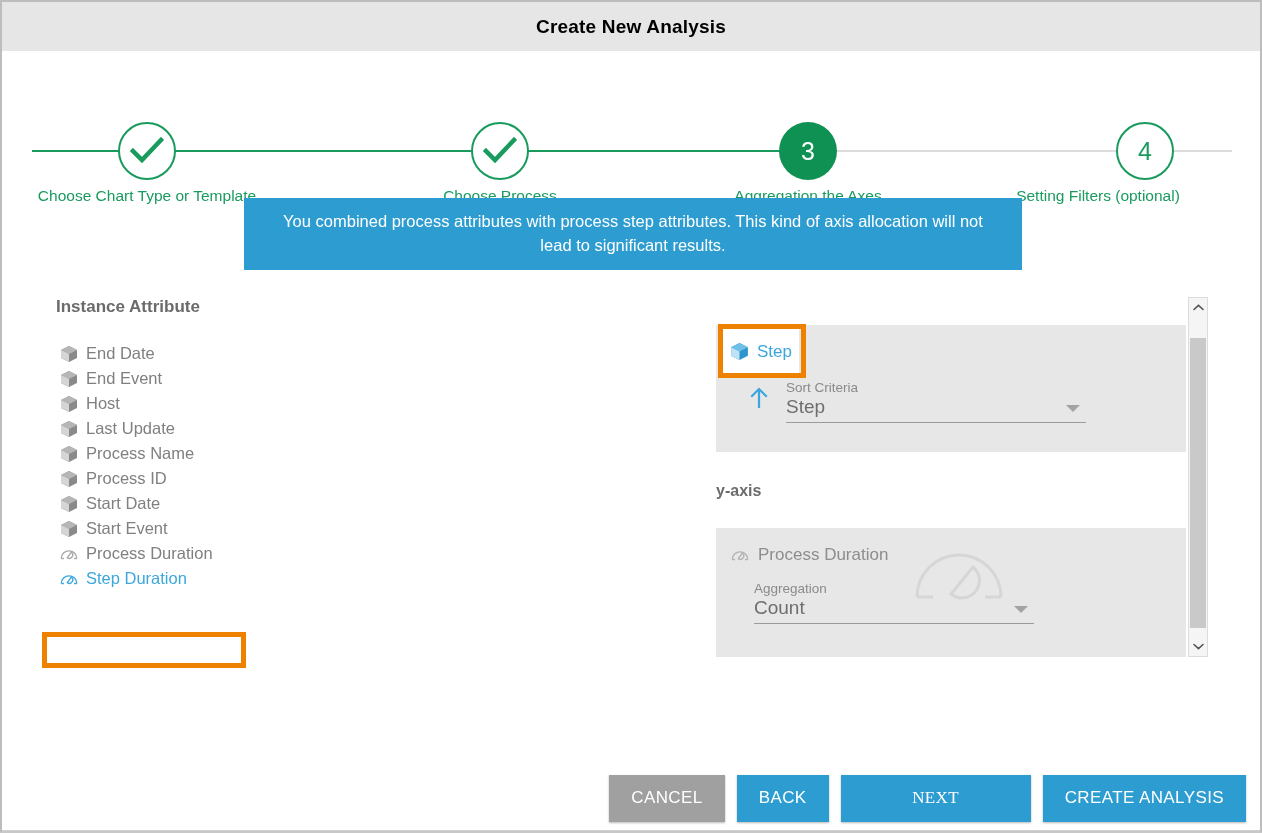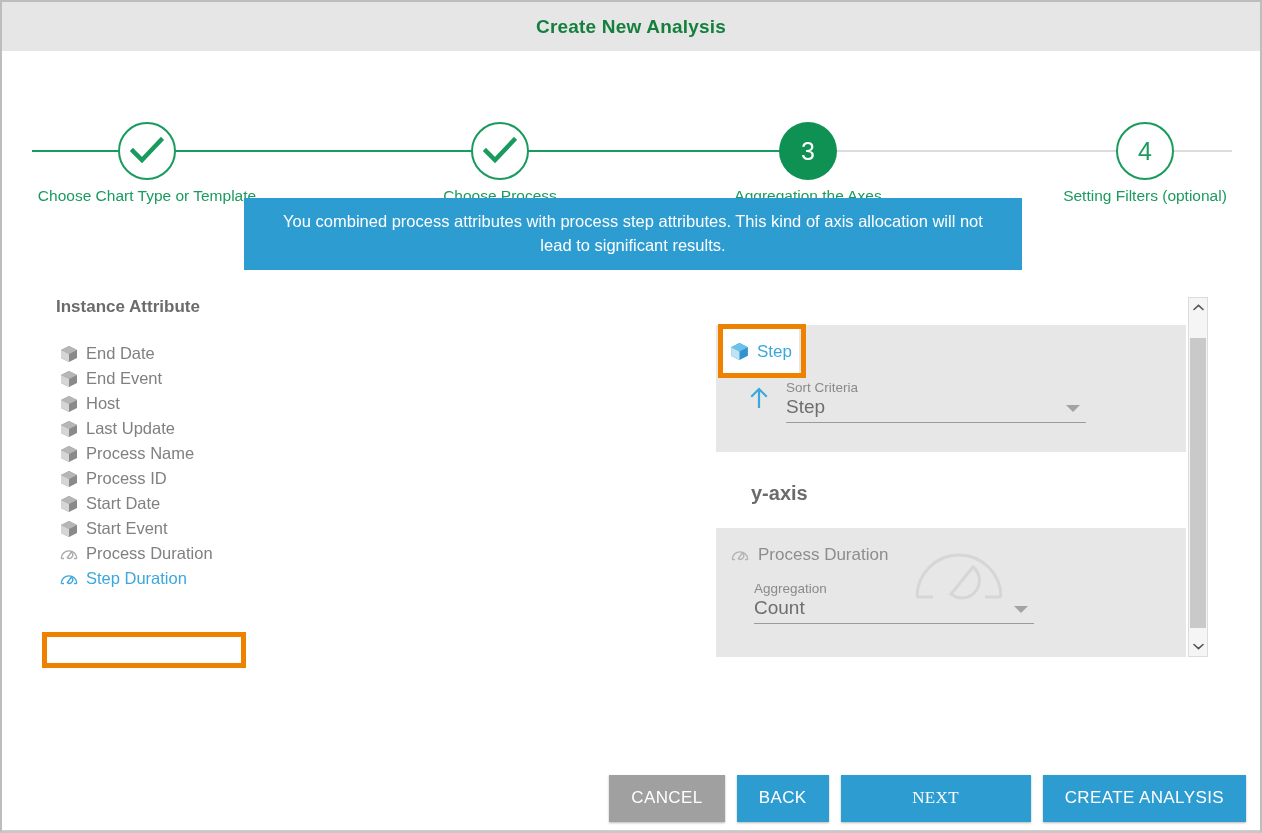--- a/index.html
+++ b/index.html
@@ -20,21 +20,21 @@
   }
 
   
   .titlebar {
     position: absolute; left: 0; top: 0;
     width: 1258px; height: 49px;
     background: #e6e6e6;
     display: flex; align-items: center; justify-content: center;
   }
   .titlebar .title {
-    font-size: 19px; font-weight: bold; color: #15803d;
+    font-size: 19px; font-weight: bold; color: #000000;
     letter-spacing: .2px;
   }
 
   
   .stepper {
     position: absolute; left: 0; top: 49px;
     width: 1258px; height: 120px;
   }
   .track {
     position: absolute; top: 99px; height: 2px;
@@ -126,21 +126,21 @@
     width: 0; height: 0;
     border-left: 7px solid transparent;
     border-right: 7px solid transparent;
     border-top: 7px solid #a3a3a3;
   }
 
   .sortarrow { position: absolute; }
 
   .axis-title {
     position: absolute;
-    font-size: 20px; font-weight: bold; color: #6b6b6b; margin-left: 35px;
+    font-size: 16px; font-weight: bold; color: #6b6b6b;
   }
 
   .ycard-label {
     position: absolute;
     display: flex; align-items: center; gap: 8px;
     font-size: 17px; color: #8d8d8d;
   }
   .ycard-label .ico { width: 20px; height: 20px; flex: 0 0 20px; }
 
   .watermark { position: absolute; opacity: 1; }
@@ -225,21 +225,21 @@
     <div class="steplabel" style="left:498px">Choose Process</div>
 
     <div class="node filled" style="left:777px">
       <span class="num">3</span>
     </div>
     <div class="steplabel" style="left:806px">Aggregation the Axes</div>
 
     <div class="node outline" style="left:1114px">
       <span class="num">4</span>
     </div>
-    <div class="steplabel" style="left:1143px">Setting Filters (optional)</div>
+    <div class="steplabel" style="left:1096px">Setting Filters (optional)</div>
   </div>
 
   <div class="banner">
     <p>You combined process attributes with process step attributes. This kind of axis allocation will not lead to significant results.</p>
   </div>
 
   <div class="attrpanel">
     <h3>Instance Attribute</h3>
 
     <div class="attr-list">

